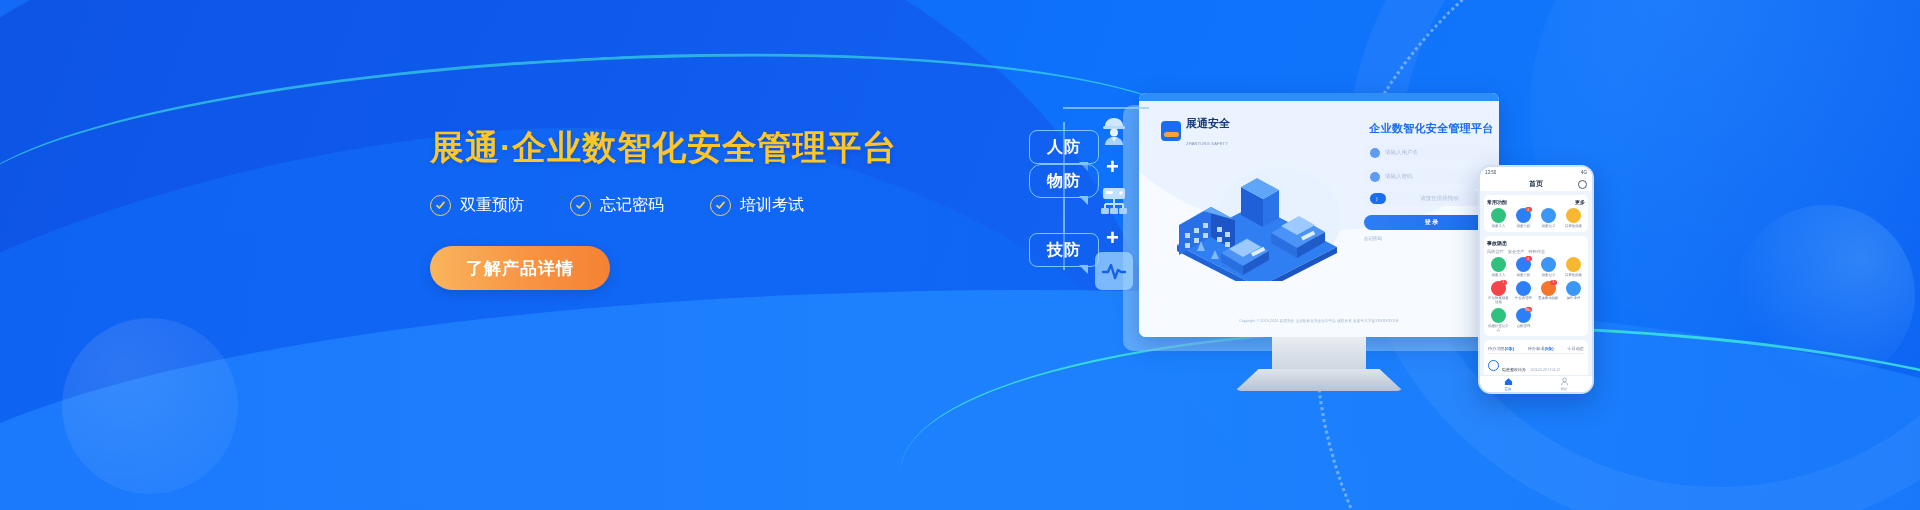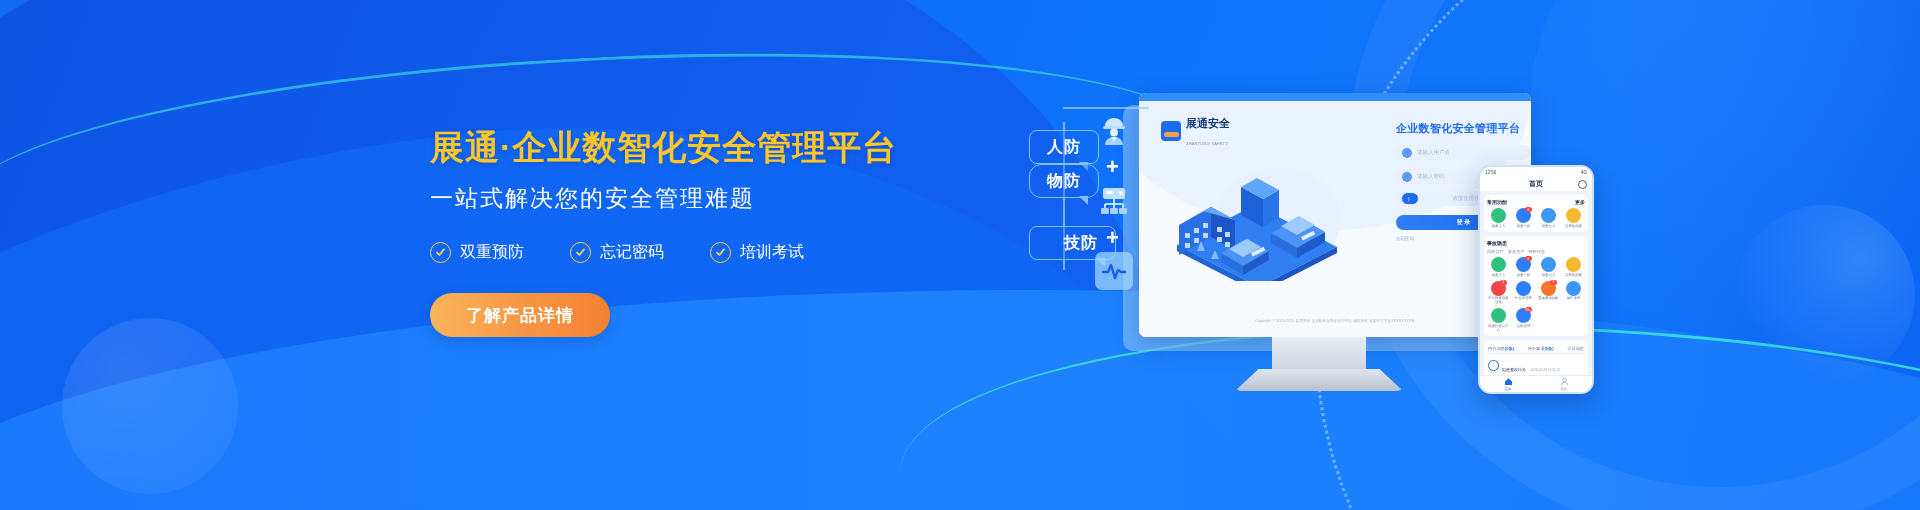--- a/index.html
+++ b/index.html
@@ -64,50 +64,50 @@
 
   
   .labels{position:absolute;left:1029px;top:92px;z-index:7;width:150px;height:260px;}
   .tag{position:absolute;display:flex;align-items:center;justify-content:center;
     width:68px;height:32px;border:1.6px solid #7FC4FF;border-radius:8px;
     background:rgba(16,98,240,.35);color:#ffffff;font-size:16px;font-weight:bold;letter-spacing:1px;}
   .tag:after{content:"";position:absolute;right:10px;bottom:-8px;width:0;height:0;
     border-left:9px solid transparent;border-right:0 solid transparent;border-top:9px solid #7FC4FF;}
   .tag-1{left:0;top:0;margin-top:38px;}
   .tag-2{left:0;top:72px;border-radius:12px;}
-  .tag-3{left:0;top:134px;padding-left:17px;}
+  .tag-3{left:0;top:141px;}
   .connector{position:absolute;left:34px;top:30px;width:1.5px;height:148px;background:rgba(150,205,255,.75);}
   .connector-h{position:absolute;left:34px;top:15px;width:86px;height:1.5px;background:rgba(150,205,255,.75);}
   .plus{position:absolute;color:#ffffff;font-size:22px;font-weight:bold;}
   .plus-1{left:77px;top:62px;}
   .plus-2{left:77px;top:133px;}
   .ic{position:absolute;left:66px;width:38px;height:38px;display:flex;align-items:center;justify-content:center;}
   .ic-1{top:20px;}
   .ic-2{top:90px;}
   .ic-3{top:160px;border-radius:7px;background:rgba(160,215,255,.75);}
 
   
   .monitor{position:absolute;left:1139px;top:93px;width:360px;height:260px;z-index:5;}
   .mon-shadow{position:absolute;left:-16px;top:12px;width:372px;height:246px;
     background:rgba(150,205,255,.55);border-radius:10px;}
   .mon-frame{position:absolute;left:0;top:0;width:360px;height:244px;background:#ffffff;
-    border-radius:7px;box-shadow:0 8px 26px rgba(5,40,110,.28);overflow:hidden;padding-left:32px;}
+    border-radius:7px;box-shadow:0 8px 26px rgba(5,40,110,.28);overflow:hidden;}
   .mon-top{position:absolute;left:0;top:0;width:100%;height:8px;background:#2f8df8;}
   .mon-screen{position:absolute;left:0;top:8px;right:0;bottom:0;background:#f7fbff;overflow:hidden;}
   .mon-arc{position:absolute;left:-30px;top:-120px;width:420px;height:250px;border-radius:50%;
     background:#eaf3ff;}
   .logo{position:absolute;left:22px;top:12px;display:flex;align-items:center;z-index:3;}
   .logo-mark{width:20px;height:20px;border-radius:4px;background:#1a6cf0;position:relative;margin-right:5px;}
   .logo-mark:after{content:"";position:absolute;left:3px;top:11px;width:15px;height:5px;
     border-radius:3px;background:#f6a23c;}
   .logo-text{font-size:11px;font-weight:bold;color:#143a7a;line-height:1.05;}
   .logo-sub{font-size:4px;color:#7a93bb;letter-spacing:.2px;}
   .iso{position:absolute;left:20px;top:52px;width:195px;height:128px;z-index:2;}
   .login-card{position:absolute;right:0px;top:20px;width:135px;height:150px;z-index:4;}
-  .login-title{font-size:11px;font-weight:bold;color:#1a6cf0;letter-spacing:.3px;
+  .login-title{font-size:11px;font-weight:bold;color:#1a6cf0;text-align:center;letter-spacing:.3px;
     white-space:nowrap;}
   .lf{margin-top:9px;height:15px;border-radius:8px;background:#e9f1fe;display:flex;align-items:center;
     padding:0 6px;}
   .lf-ico{width:10px;height:10px;border-radius:50%;background:#5e9bf5;margin-right:5px;flex:0 0 auto;}
   .lf-ph{font-size:5.5px;color:#a8bdd9;}
   .lf-cap{margin-top:7px;height:15px;border-radius:8px;background:#e9f1fe;display:flex;align-items:center;
     justify-content:space-between;padding:0 6px;}
   .lf-cap-btn{width:16px;height:11px;border-radius:6px;background:#1a6cf0;color:#fff;font-size:5px;
     display:flex;align-items:center;justify-content:center;}
   .lf-btn{margin-top:9px;height:15px;border-radius:8px;
@@ -172,21 +172,20 @@
     <div class="cyan-line2"></div>
     <div class="circle-left"></div>
     <div class="ring-right"></div>
     <div class="ring-right2"></div>
     <div class="dotted-arc"></div>
     <div class="sphere-right"></div>
   </div>
 
   <div class="copy">
     <div class="title">展通·企业数智化安全管理平台</div>
-    <div class="subtitle">一站式解决您的安全管理难题</div>
 
     <div class="features">
       <div class="feat-row">
         <div class="feat">
           <span class="check">
             <svg width="11" height="11" viewBox="0 0 11 11">
                 <path d="M2 5.6 L4.3 8 L9 2.4" stroke="#FFD24A" stroke-width="1.7" fill="none" stroke-linecap="round" stroke-linejoin="round"></path>
               </svg>
           </span>
           <span class="feat-label">双重预防</span>

